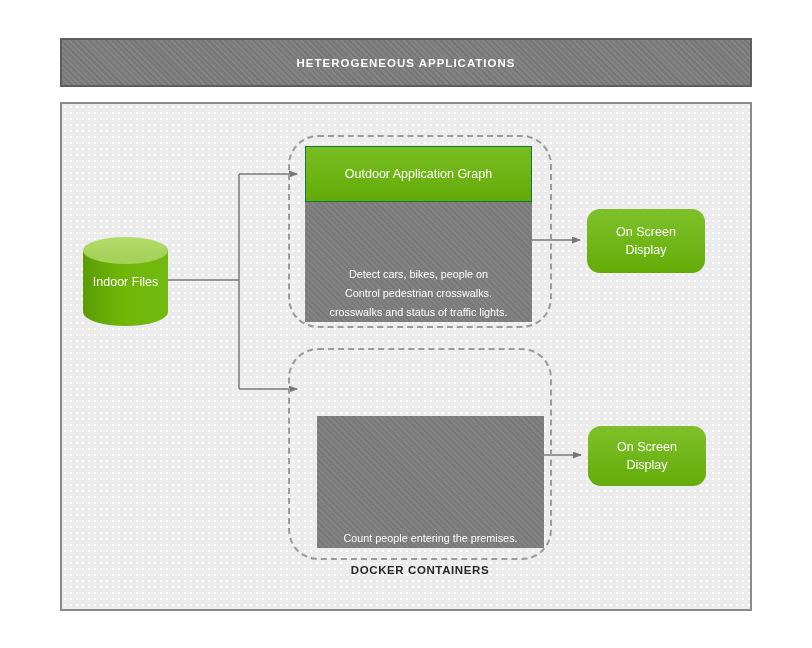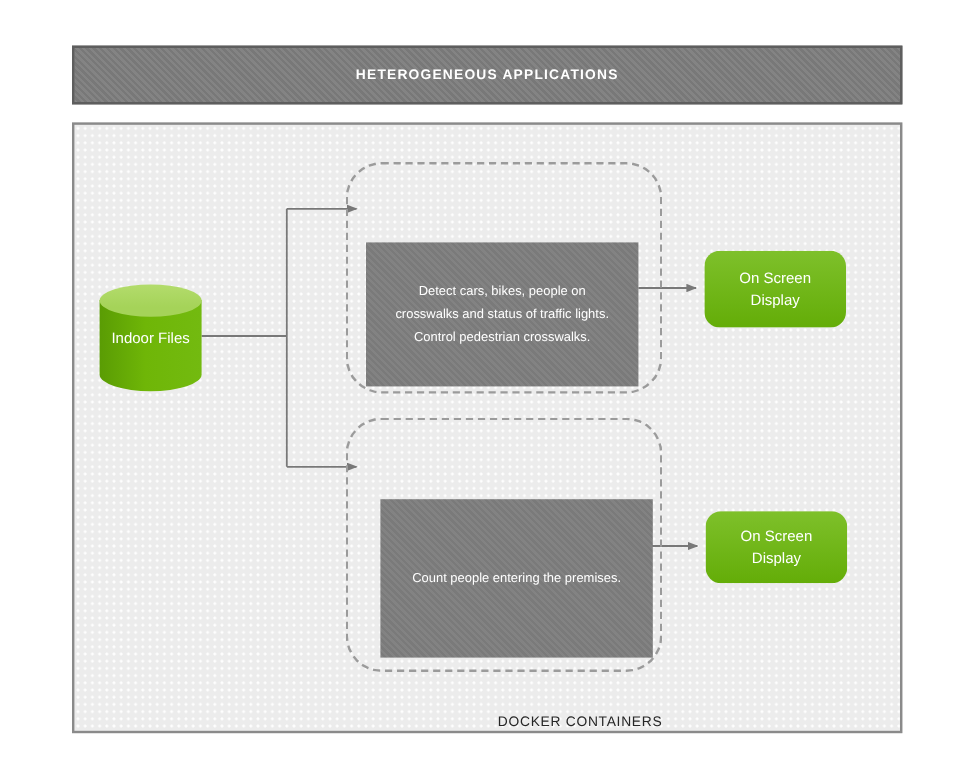--- a/index.html
+++ b/index.html
@@ -69,42 +69,42 @@
     color:#fff;font-size:12.5px;
   }
   .ghead.h1{top:146px;}
   .ghead.h2{top:360px;}
 
   
   .gbody{
     position:absolute;left:305px;width:227px;
     background-color:var(--body_gray);
     background-image:repeating-linear-gradient(45deg,rgba(255,255,255,.035) 0 2px,rgba(0,0,0,.035) 2px 4px);
-    display:flex;flex-direction:column;align-items:center;justify-content:center;
+    display:flex;flex-direction:column;align-items:center;justify-content:flex-end;
     color:#fff;font-size:10.8px;line-height:19px;text-align:center;padding:0 6px;
   }
   .gbody.b1{top:202px;height:120px;}
   .gbody.b2{top:416px;height:132px;margin-left:12px;}
   .gbody span{display:block;white-space:nowrap;}
 
   
   .osd{
     position:absolute;width:118px;border-radius:13px;
     background-color:var(--green);
     background-image:linear-gradient(180deg,rgba(255,255,255,.14),rgba(0,0,0,.05));
     display:flex;align-items:center;justify-content:center;text-align:center;
     color:#fff;font-size:12.5px;line-height:18px;padding:0 16px;
   }
   .osd.o1{left:587px;top:209px;height:64px;}
   .osd.o2{left:588px;top:426px;height:60px;}
 
   
   .docker-label{
-    position:absolute;left:288px;top:596px;width:264px;text-align:right;
-    color:var(--docker_text);font-size:11.5px;letter-spacing:.6px;font-weight:normal;
+    position:absolute;left:288px;top:564px;width:264px;text-align:center;
+    color:var(--docker_text);font-size:11.5px;letter-spacing:.6px;font-weight:bold;
   }
 </style>
 </head>
 <body>
 
 <div class="stage">
 
   <div class="banner">
     <span>HETEROGENEOUS APPLICATIONS</span>
   </div>
@@ -125,24 +125,27 @@
     <path class="connector" d="M529 455 H581" marker-end="url(#arrow)"></path>
   </svg>
 
   <div class="cylinder">
     <div class="cyl-body"></div>
     <div class="cyl-top"></div>
     <div class="cyl-label">Indoor Files</div>
   </div>
 
   <div class="dashed d1"></div>
+  <div class="ghead h1">
+    <span>Outdoor Application Graph</span>
+  </div>
   <div class="gbody b1">
     <span>Detect cars, bikes, people on</span>
+    <span>Control pedestrian crosswalks.</span>
     <span>crosswalks and status of traffic lights.</span>
-    <span>Control pedestrian crosswalks.</span>
   </div>
 
   <div class="dashed d2"></div>
   <div class="gbody b2">
     <span>Count people entering the premises.</span>
   </div>
 
   <div class="osd o1">
     <span>On Screen Display</span>
   </div>

